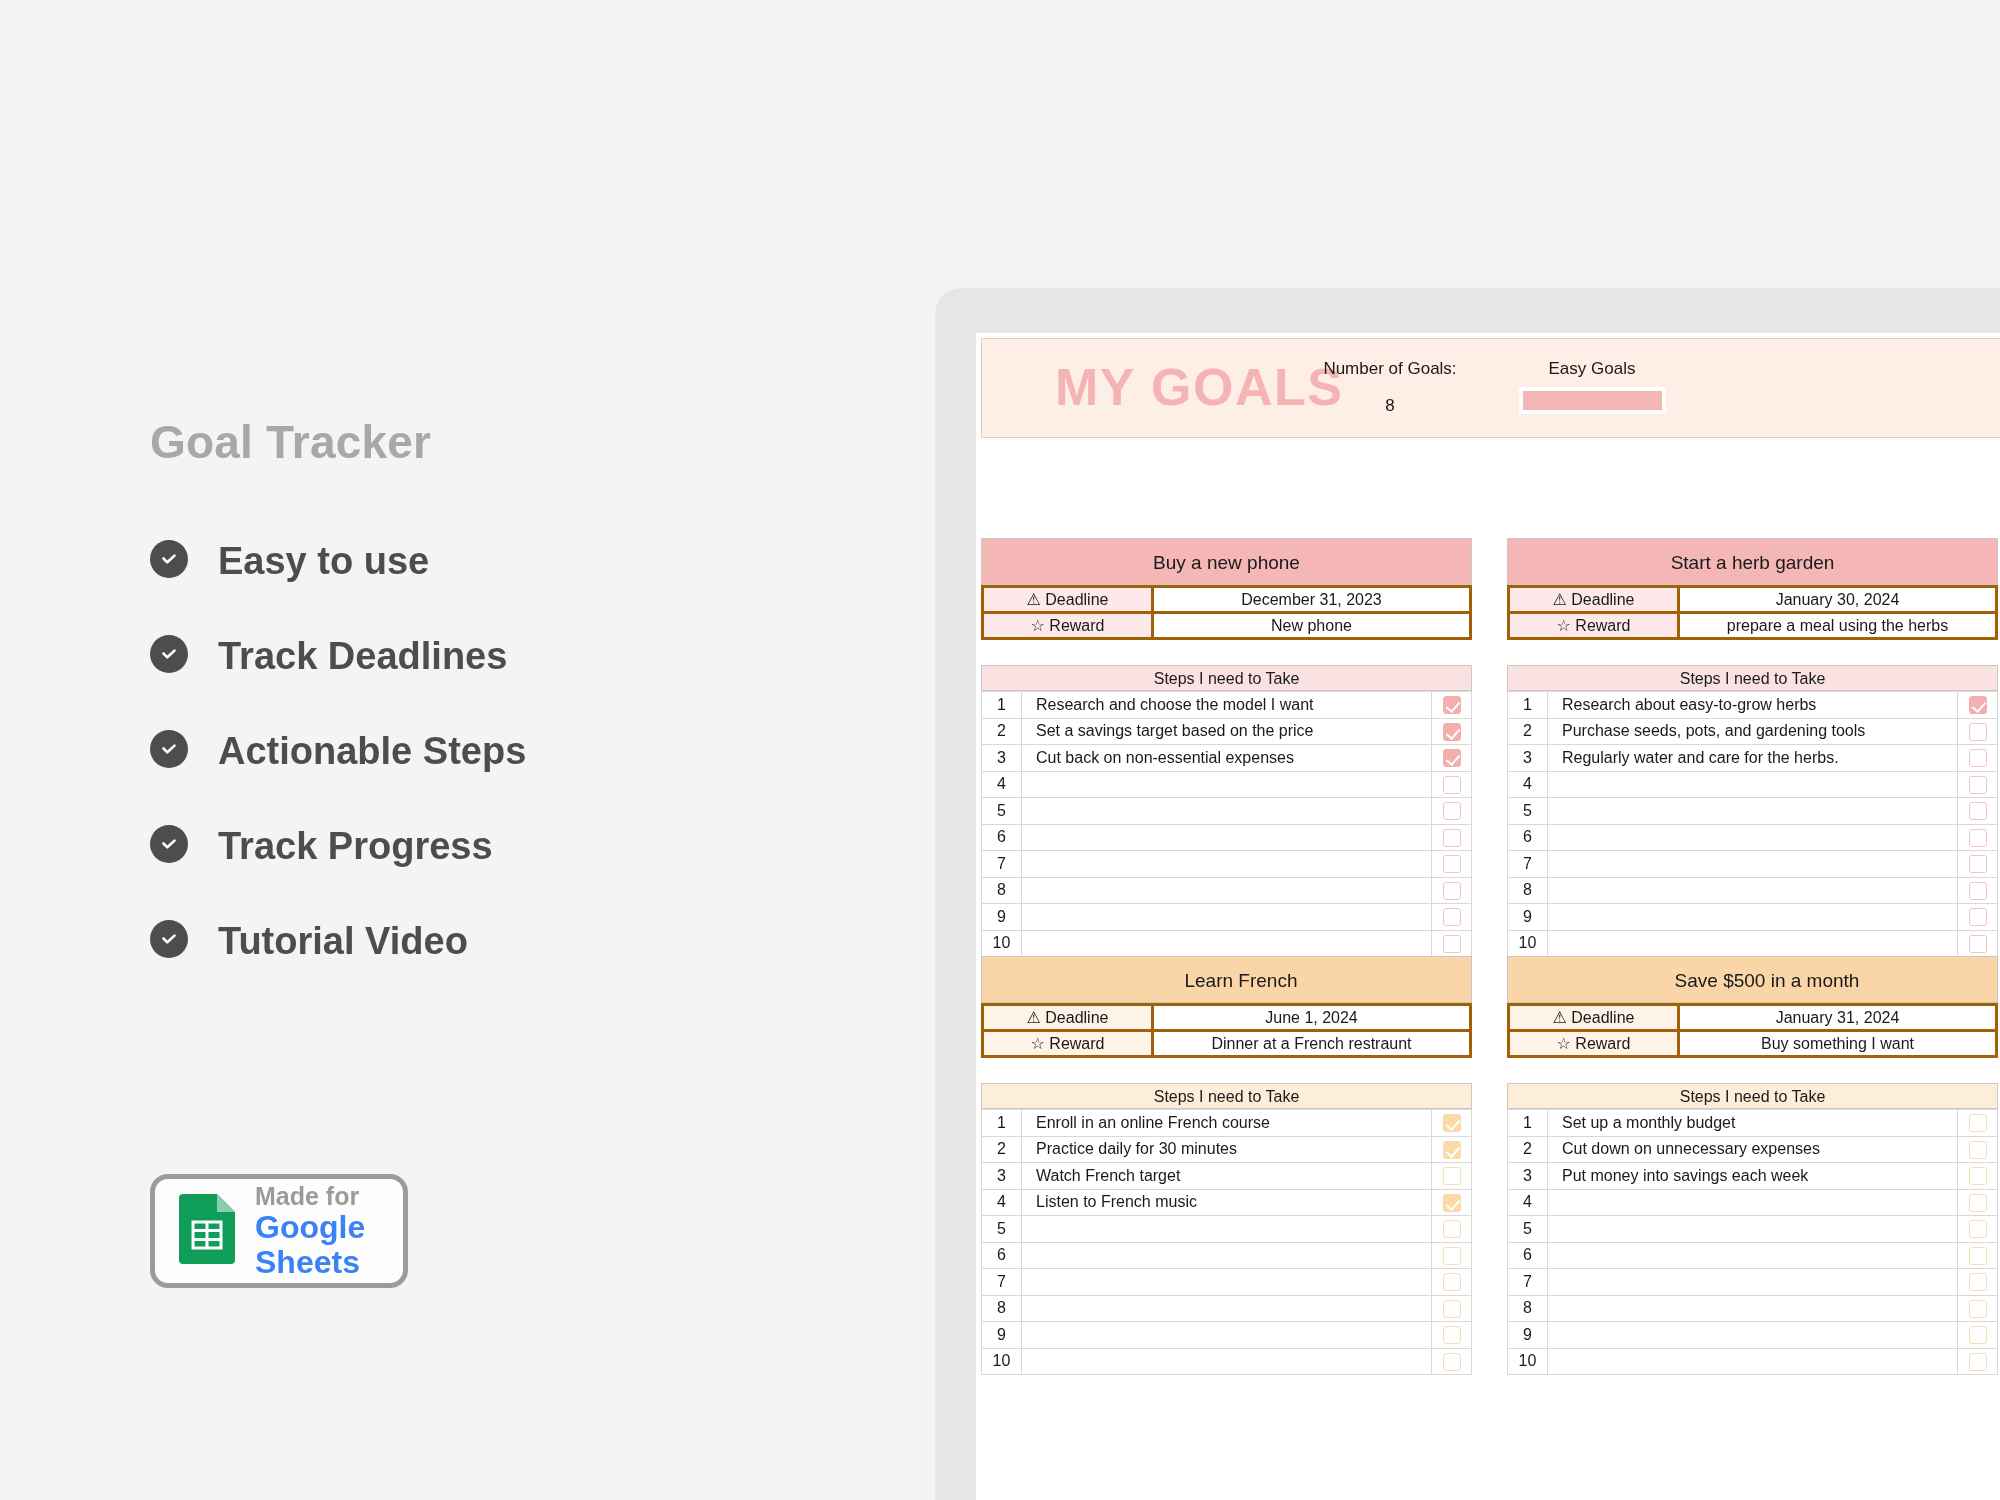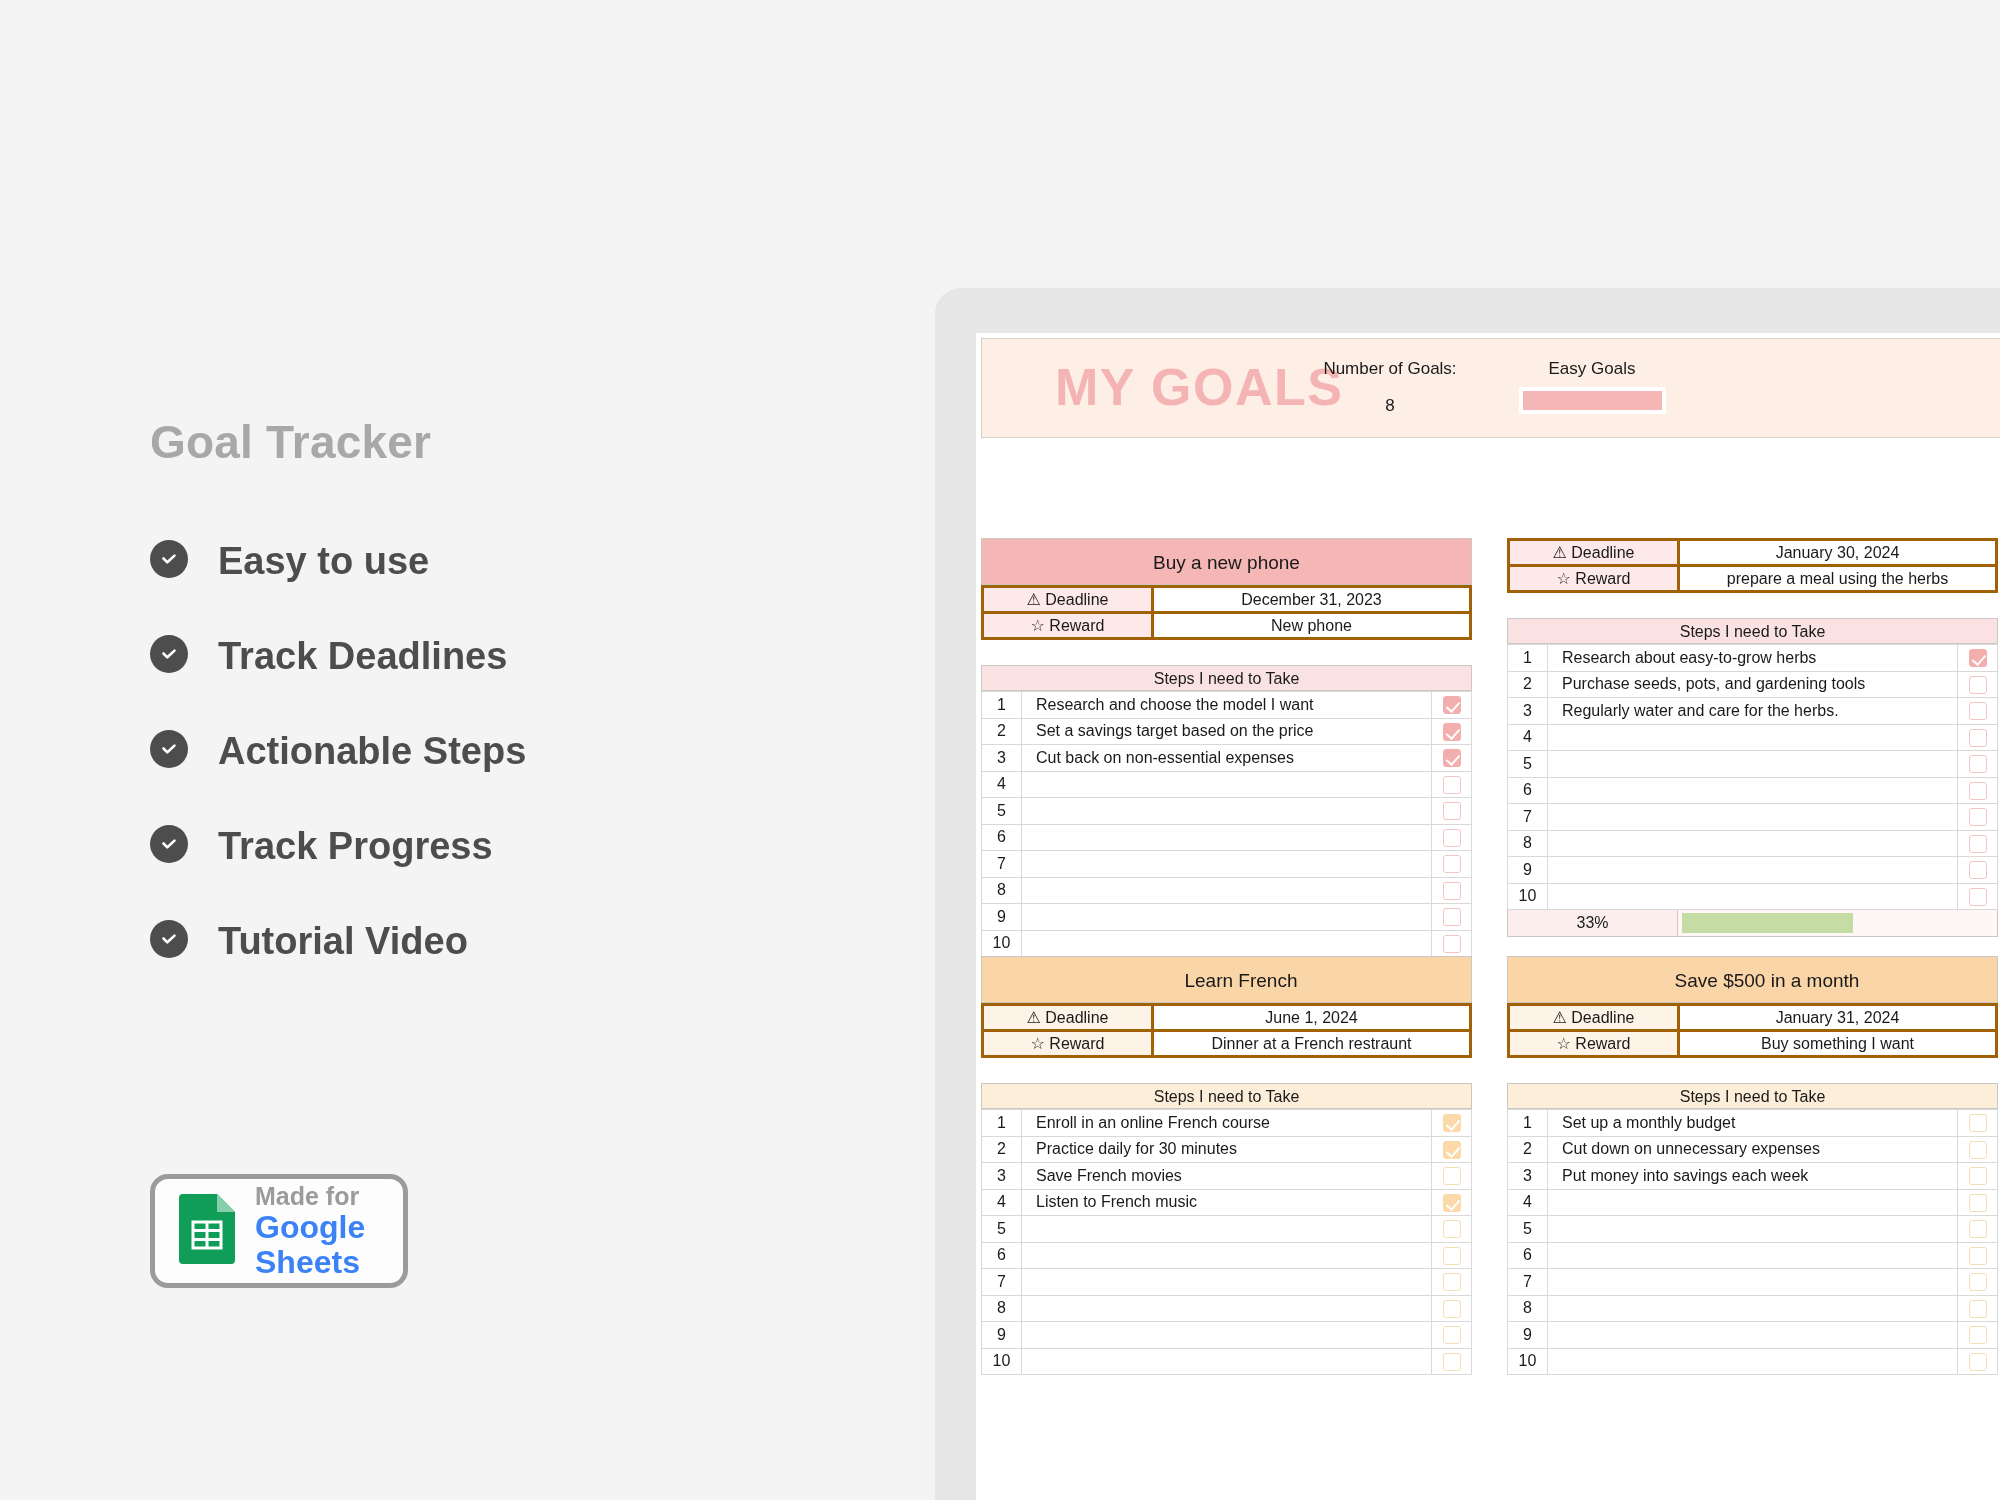--- a/index.html
+++ b/index.html
@@ -311,20 +311,21 @@
                 </table>
                 <div class="progress-row">
                   <div class="progress-pct">100%</div>
                   <div class="progress-track">
                     <div class="progress-fill" style="width:100%"></div>
                   </div>
                 </div>
               </div>
             </div>
             <div class="card card-c1 card-r0 t-pink">
+              <div class="card-head">Start a herb garden</div>
               <table class="meta-table">
                 <tbody>
                   <tr>
                     <td class="meta-key">⚠ Deadline</td>
                     <td class="meta-val">January 30, 2024</td>
                   </tr>
                   <tr>
                     <td class="meta-key">☆ Reward</td>
                     <td class="meta-val">prepare a meal using the herbs</td>
                   </tr>
@@ -417,21 +418,21 @@
                       <td class="step-text">Enroll in an online French course</td>
                       <td class="step-box"><span class="cb on"></span></td>
                     </tr>
                     <tr>
                       <td class="step-num">2</td>
                       <td class="step-text">Practice daily for 30 minutes</td>
                       <td class="step-box"><span class="cb on"></span></td>
                     </tr>
                     <tr>
                       <td class="step-num">3</td>
-                      <td class="step-text">Save French movies</td>
+                      <td class="step-text">Watch French target</td>
                       <td class="step-box"><span class="cb"></span></td>
                     </tr>
                     <tr>
                       <td class="step-num">4</td>
                       <td class="step-text">Listen to French music</td>
                       <td class="step-box"><span class="cb on"></span></td>
                     </tr>
                     <tr>
                       <td class="step-num">5</td>
                       <td class="step-text"></td>

